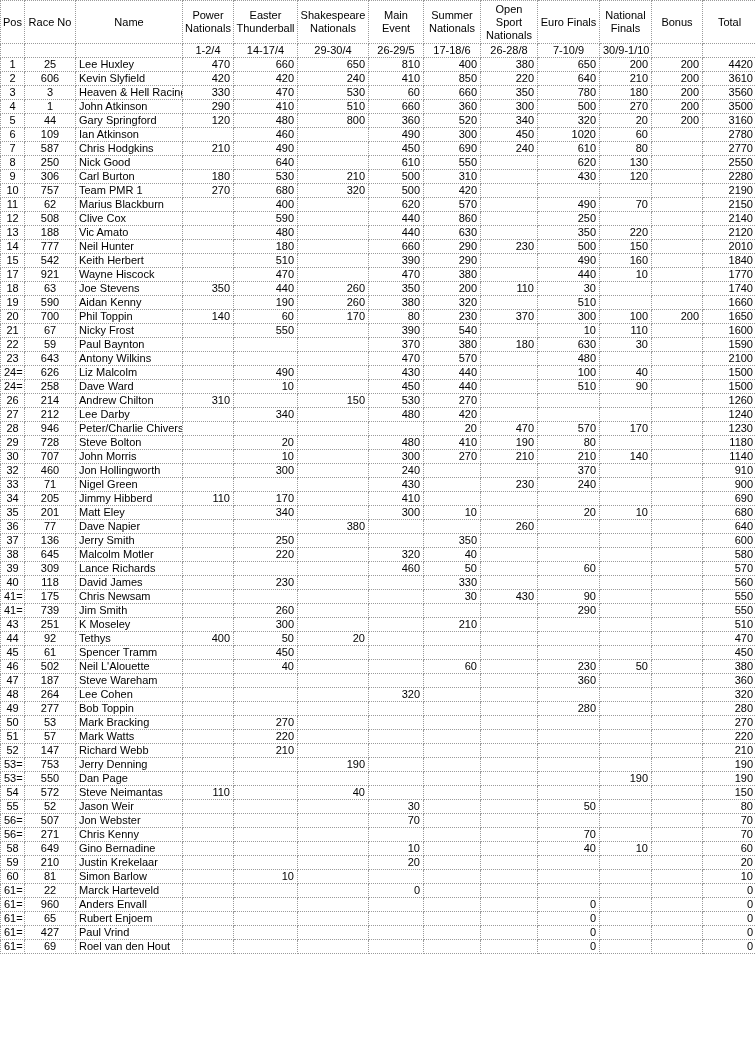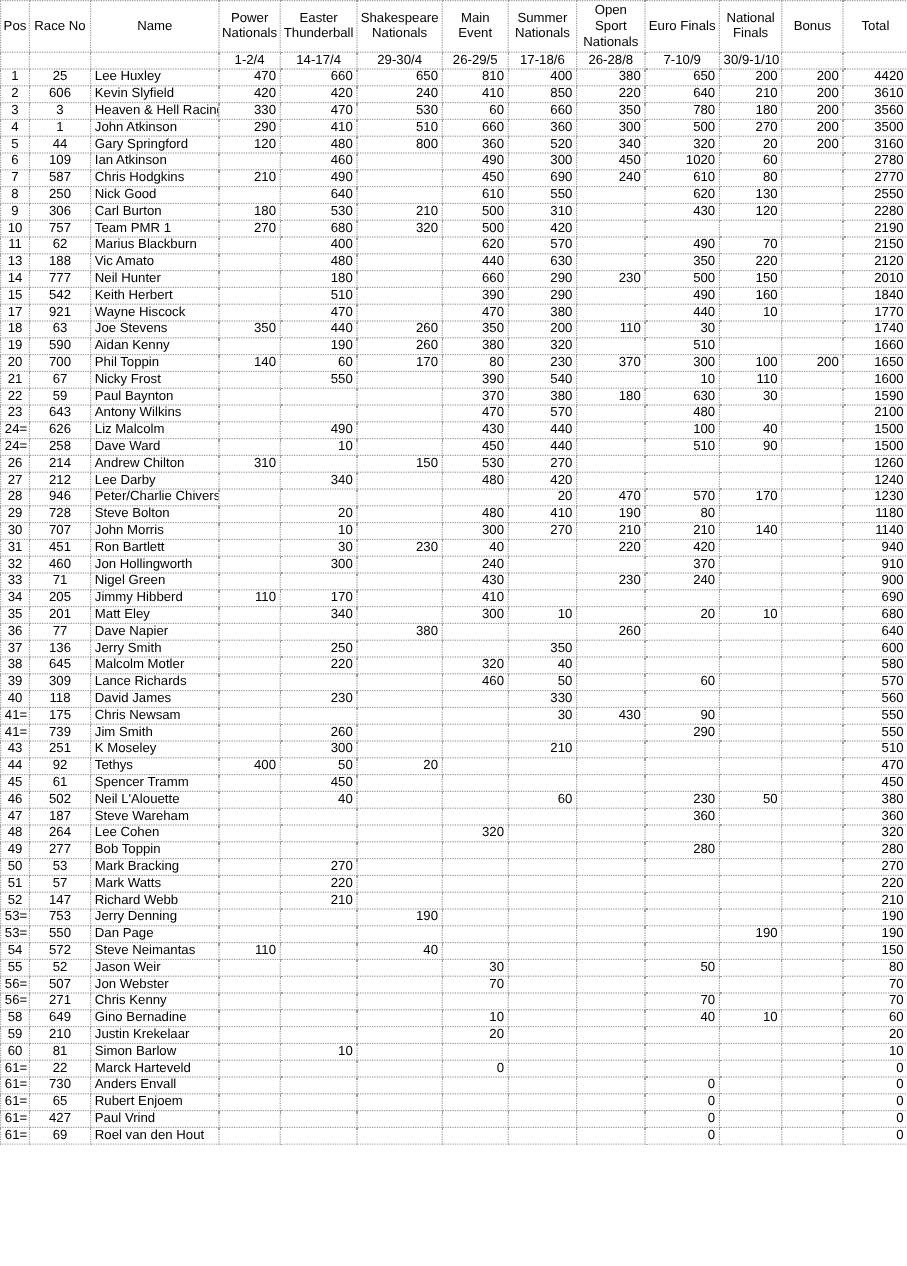--- a/index.html
+++ b/index.html
@@ -259,20 +259,35 @@
         <td class="ar"></td>
         <td class="ar">620</td>
         <td class="ar">570</td>
         <td class="ar"></td>
         <td class="ar">490</td>
         <td class="ar">70</td>
         <td class="ar"></td>
         <td class="ar">2150</td>
       </tr>
       <tr>
+        <td class="ac">12</td>
+        <td class="ac">508</td>
+        <td class="al">Clive Cox</td>
+        <td class="ar"></td>
+        <td class="ar">590</td>
+        <td class="ar"></td>
+        <td class="ar">440</td>
+        <td class="ar">860</td>
+        <td class="ar"></td>
+        <td class="ar">250</td>
+        <td class="ar"></td>
+        <td class="ar"></td>
+        <td class="ar">2140</td>
+      </tr>
+      <tr>
         <td class="ac">13</td>
         <td class="ac">188</td>
         <td class="al">Vic Amato</td>
         <td class="ar"></td>
         <td class="ar">480</td>
         <td class="ar"></td>
         <td class="ar">440</td>
         <td class="ar">630</td>
         <td class="ar"></td>
         <td class="ar">350</td>
@@ -514,35 +529,20 @@
         <td class="ar"></td>
         <td class="ar">300</td>
         <td class="ar">270</td>
         <td class="ar">210</td>
         <td class="ar">210</td>
         <td class="ar">140</td>
         <td class="ar"></td>
         <td class="ar">1140</td>
       </tr>
       <tr>
-        <td class="ac">31</td>
-        <td class="ac">451</td>
-        <td class="al">Ron Bartlett</td>
-        <td class="ar"></td>
-        <td class="ar">30</td>
-        <td class="ar">230</td>
-        <td class="ar">40</td>
-        <td class="ar"></td>
-        <td class="ar">220</td>
-        <td class="ar">420</td>
-        <td class="ar"></td>
-        <td class="ar"></td>
-        <td class="ar">940</td>
-      </tr>
-      <tr>
         <td class="ac">32</td>
         <td class="ac">460</td>
         <td class="al">Jon Hollingworth</td>
         <td class="ar"></td>
         <td class="ar">300</td>
         <td class="ar"></td>
         <td class="ar">240</td>
         <td class="ar"></td>
         <td class="ar"></td>
         <td class="ar">370</td>
@@ -995,21 +995,21 @@
         <td class="ar">0</td>
         <td class="ar"></td>
         <td class="ar"></td>
         <td class="ar"></td>
         <td class="ar"></td>
         <td class="ar"></td>
         <td class="ar">0</td>
       </tr>
       <tr>
         <td class="ac">61=</td>
-        <td class="ac">730</td>
+        <td class="ac">960</td>
         <td class="al">Anders Envall</td>
         <td class="ar"></td>
         <td class="ar"></td>
         <td class="ar"></td>
         <td class="ar"></td>
         <td class="ar"></td>
         <td class="ar"></td>
         <td class="ar">0</td>
         <td class="ar"></td>
         <td class="ar"></td>

